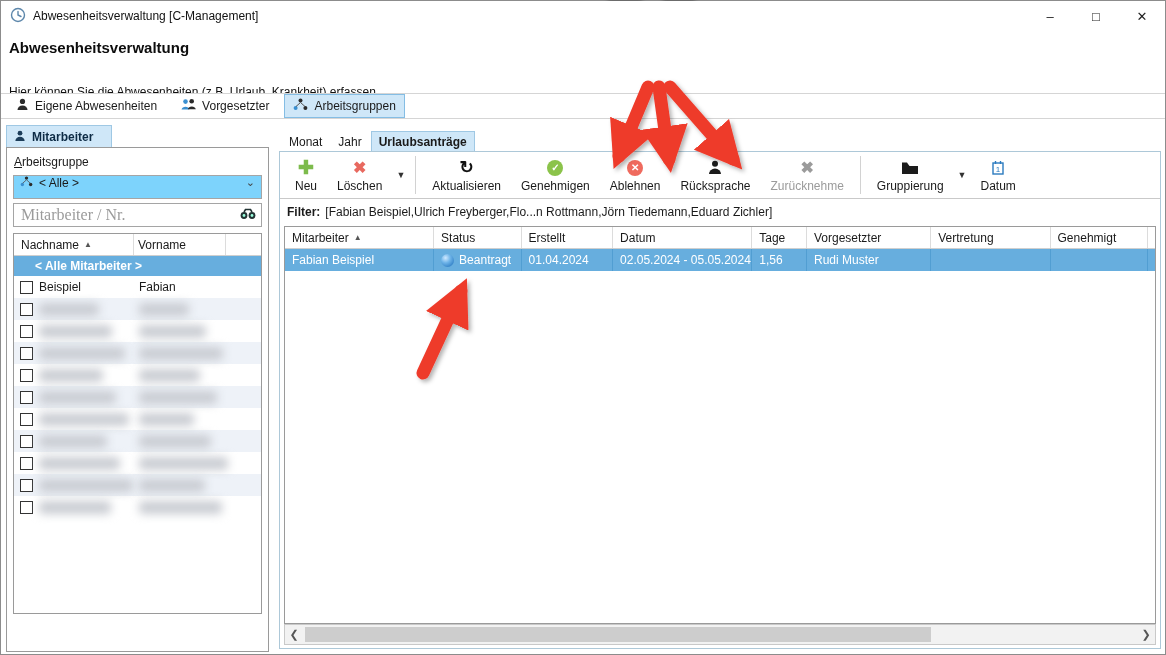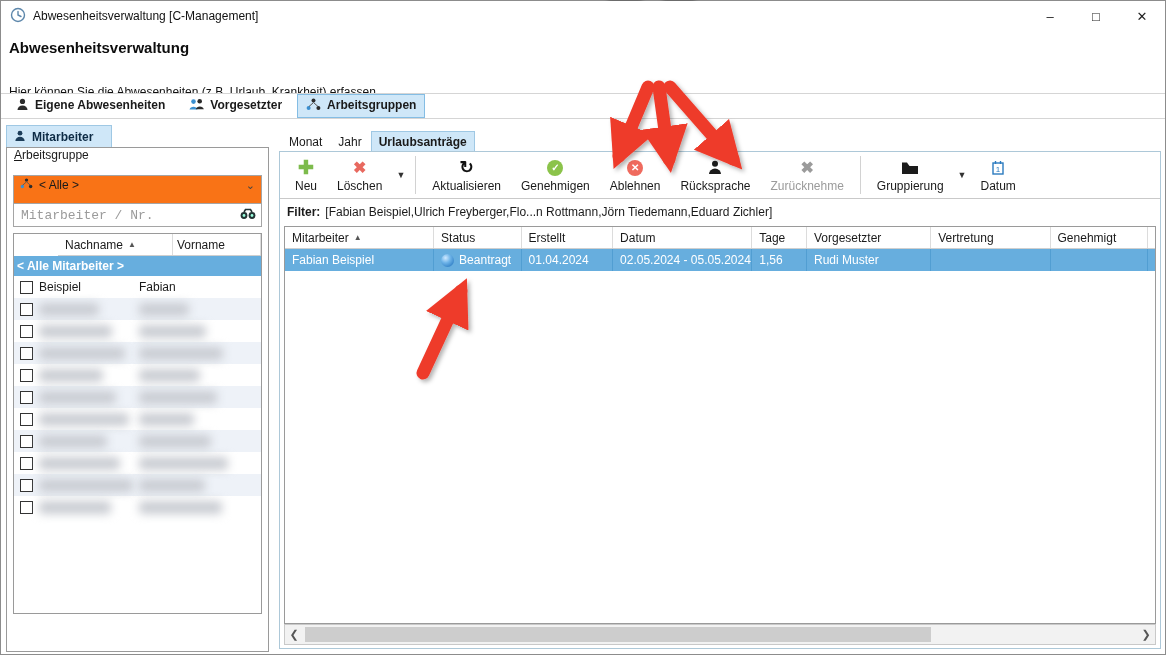--- a/index.html
+++ b/index.html
@@ -11,39 +11,39 @@
   .titlebar{position:absolute;left:0;top:0;right:0;height:30px;display:flex;align-items:center;padding-left:9px;background:#fff;}
   .title-text{margin-left:7px;color:#111;}
   .win-controls{position:absolute;right:0;top:0;height:30px;display:flex;}
   .win-btn{width:46px;height:30px;display:flex;align-items:center;justify-content:center;font-size:13px;color:#222;}
 
   .heading{position:absolute;left:8px;top:38px;font-size:15px;font-weight:bold;color:#0d0d0d;}
   .subtitle{position:absolute;left:8px;top:84px;font-size:12px;color:#111;}
 
   
   .maintabs{position:absolute;left:0;right:0;top:92px;height:26px;border-top:1px solid #d5d5d5;border-bottom:1px solid #d5d5d5;display:flex;align-items:center;padding-left:6px;gap:6px;background:#fff;}
-  .mtab{display:flex;gap:6px;padding:3px 8px;border:1px solid transparent;font-weight:bold;}
+  .mtab{display:flex;align-items:center;gap:6px;padding:3px 8px;border:1px solid transparent;}
   .mtab.active{background:#cfe7f8;border:1px solid #84bde4;}
 
   
   .lp-tab{position:absolute;left:5px;top:124px;width:106px;height:23px;background:#cfe7f8;border:1px solid #9fc8e4;border-bottom:none;display:flex;align-items:center;gap:6px;padding-left:7px;font-weight:bold;color:#0d2b45;}
   .left-panel{position:absolute;left:5px;top:146px;width:263px;height:505px;border:1px solid #9a9a9a;background:#fff;}
-  .lp-label{position:absolute;left:7px;top:0;}
+  .lp-label{position:absolute;left:7px;top:7px;}
   .lp-label u{text-decoration:underline;}
-  .combo{position:absolute;left:6px;top:27px;right:6px;height:24px;background:#f97316;border:1px solid #a5a5a5;display:flex;align-items:flex-end;padding:16px 6px;gap:6px;}
+  .combo{position:absolute;left:6px;top:27px;right:6px;height:24px;background:#7dd3fc;border:1px solid #a5a5a5;display:flex;align-items:flex-start;padding:0 6px;gap:6px;}
   .combo .chev{margin-left:auto;color:#444;font-size:11px;}
   .search{position:absolute;left:6px;top:55px;right:6px;height:24px;border:1px solid #a5a5a5;background:#fff;display:flex;align-items:center;padding:0 5px;}
-  .search input{border:none;outline:none;flex:1;font-family:Liberation Mono, monospace;font-size:13px;color:#333;background:transparent;}
+  .search input{border:none;outline:none;flex:1;font-family:Liberation Serif, serif;font-size:16px;color:#333;background:transparent;}
   .search input::placeholder{color:#9b9b9b;}
   .lp-list{position:absolute;left:6px;top:85px;right:6px;bottom:37px;border:1px solid #9a9a9a;background:#fff;overflow:hidden;}
-  .lp-head{display:flex;height:22px;border-bottom:1px solid #cfcfcf;align-items:center;background:#fff;margin-left:44px;}
+  .lp-head{display:flex;height:22px;border-bottom:1px solid #cfcfcf;align-items:center;background:#fff;}
   .lp-head .c1{width:120px;padding-left:7px;border-right:1px solid #dcdcdc;height:100%;display:flex;align-items:center;gap:5px;}
   .lp-head .c2{width:92px;padding-left:4px;border-right:1px solid #dcdcdc;height:100%;display:flex;align-items:center;}
   .sort{font-size:8px;color:#555;}
-  .lp-allrow{height:20px;background:#67aede;color:#fff;font-weight:bold;display:flex;align-items:center;padding-left:3px;}
+  .lp-allrow{height:20px;background:#67aede;color:#fff;font-weight:bold;display:flex;align-items:center;padding-left:21px;}
   .lp-row{height:22px;display:flex;align-items:center;}
   .lp-row.alt{background:#eef2f8;}
   .cb{width:13px;height:13px;border:1px solid #333;background:#fff;margin:0 6px 0 6px;flex:none;}
   .lp-row .nm{width:100px;}
   .lp-row .vn{width:92px;}
   .blurblob{height:13px;border-radius:4px;background:#c9ccd2;filter:blur(5px);}
   .lp-footer{position:absolute;left:7px;bottom:10px;right:2px;white-space:nowrap;overflow:hidden;color:#222;}
 
   
   .rtabs{position:absolute;left:281px;top:128px;height:23px;display:flex;align-items:flex-end;gap:2px;}

